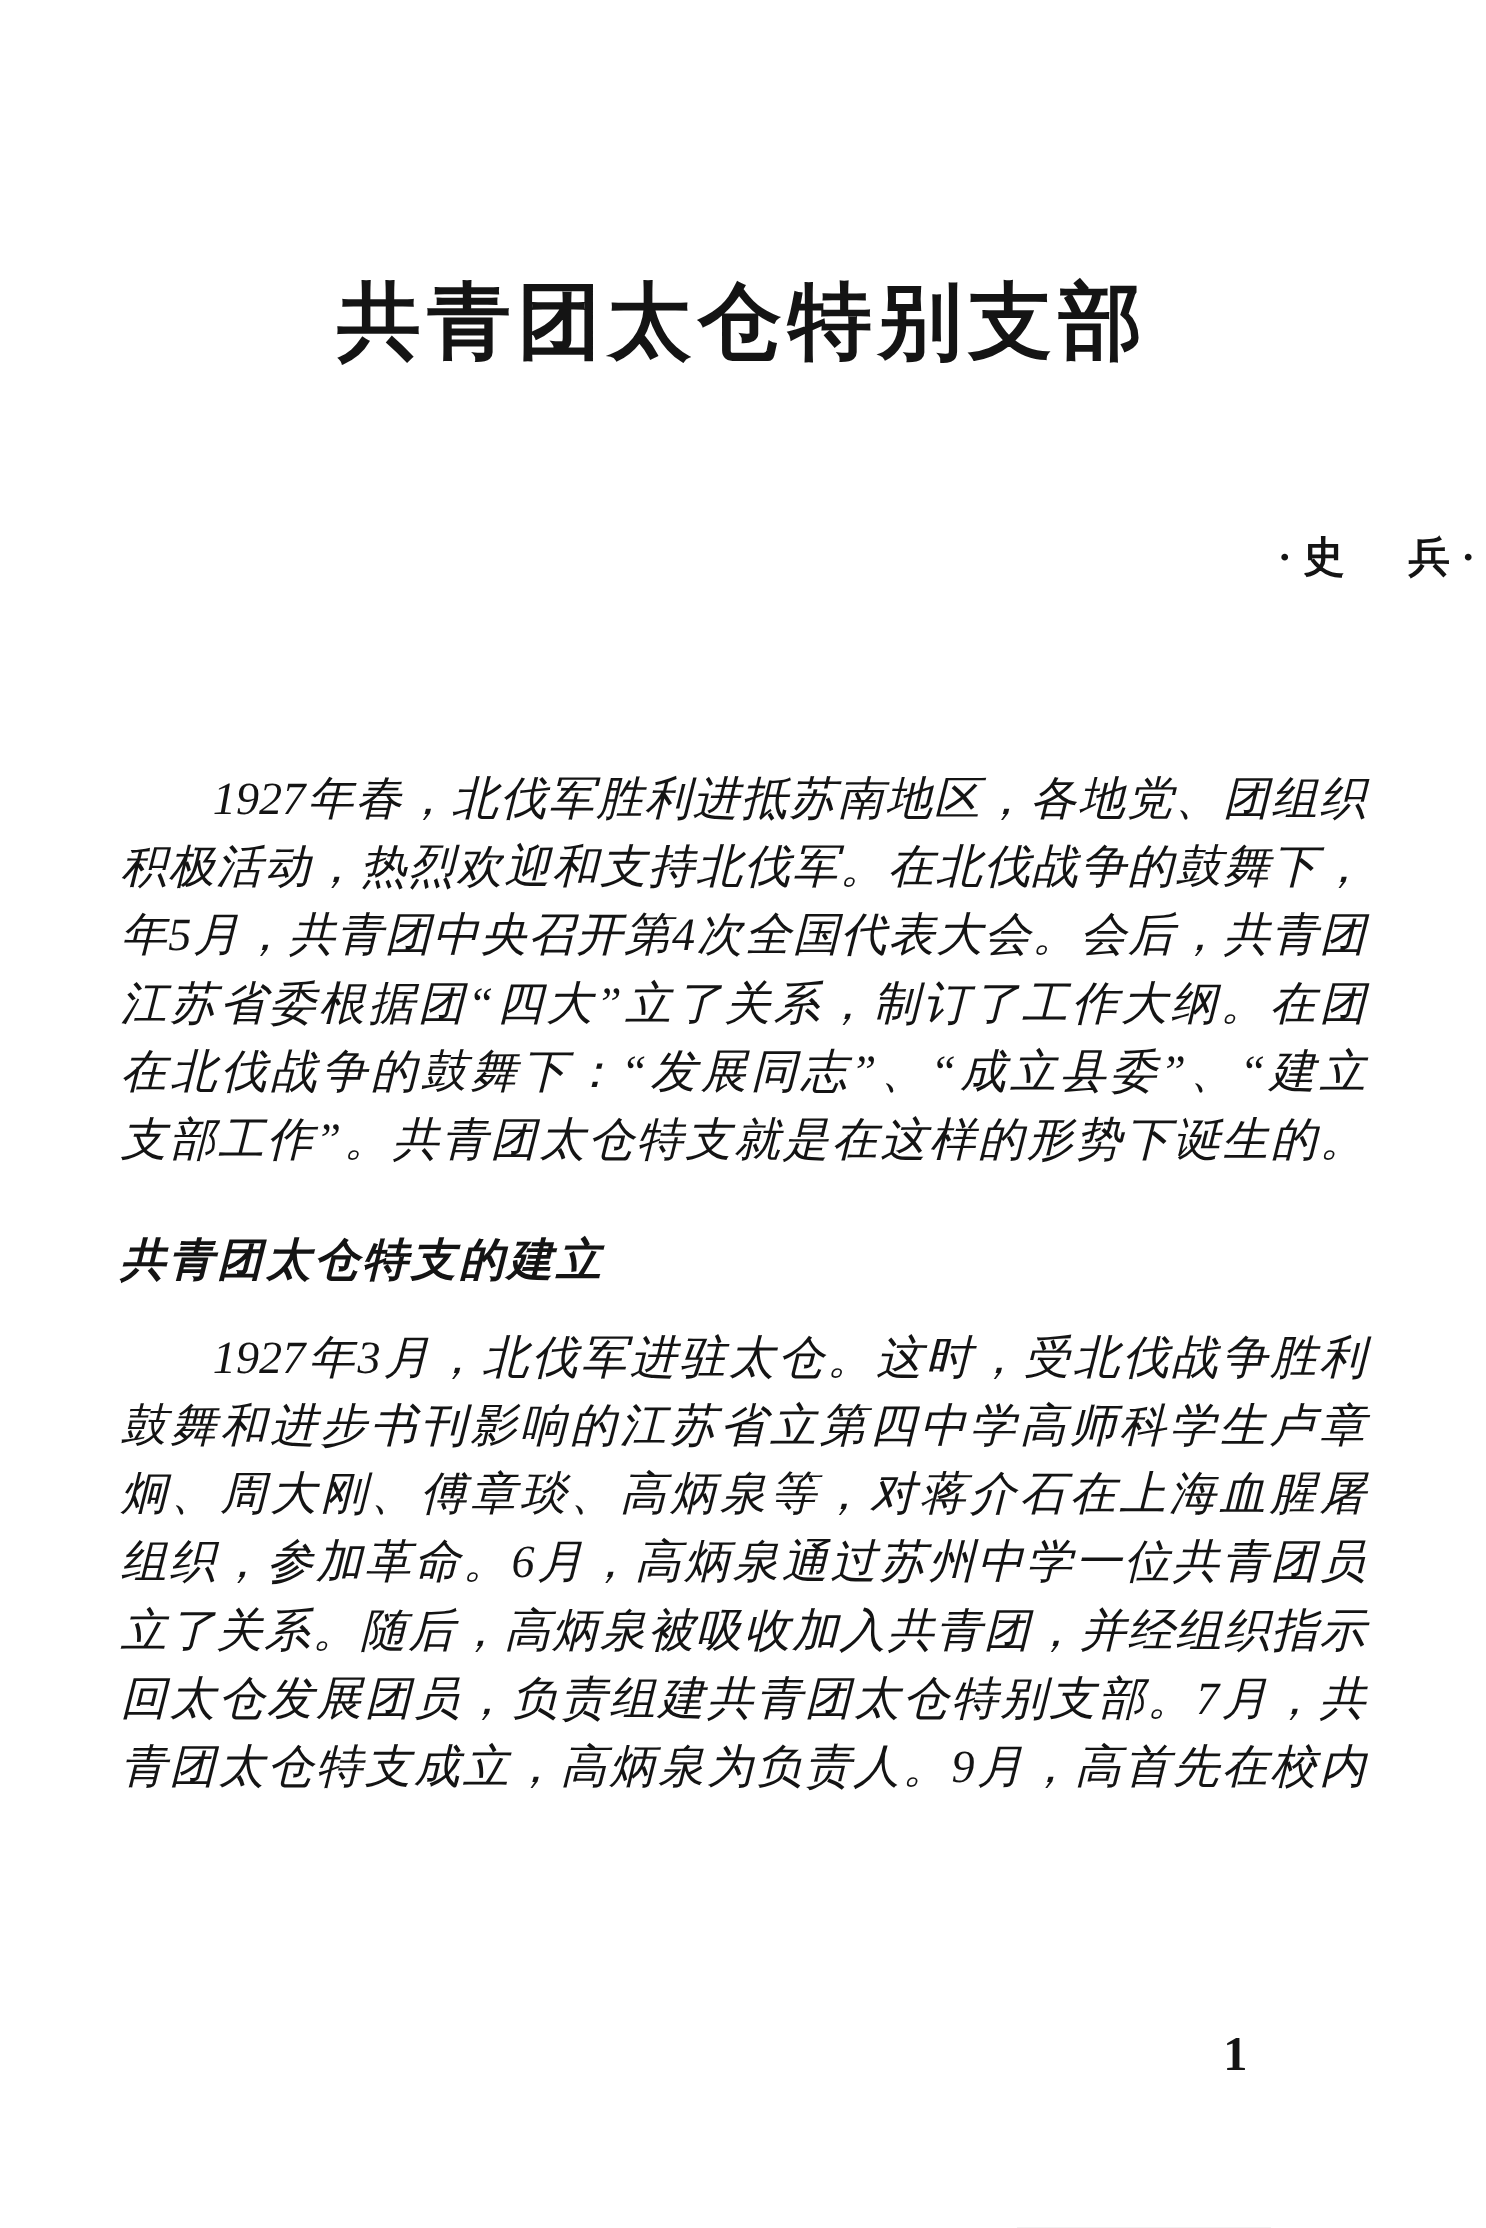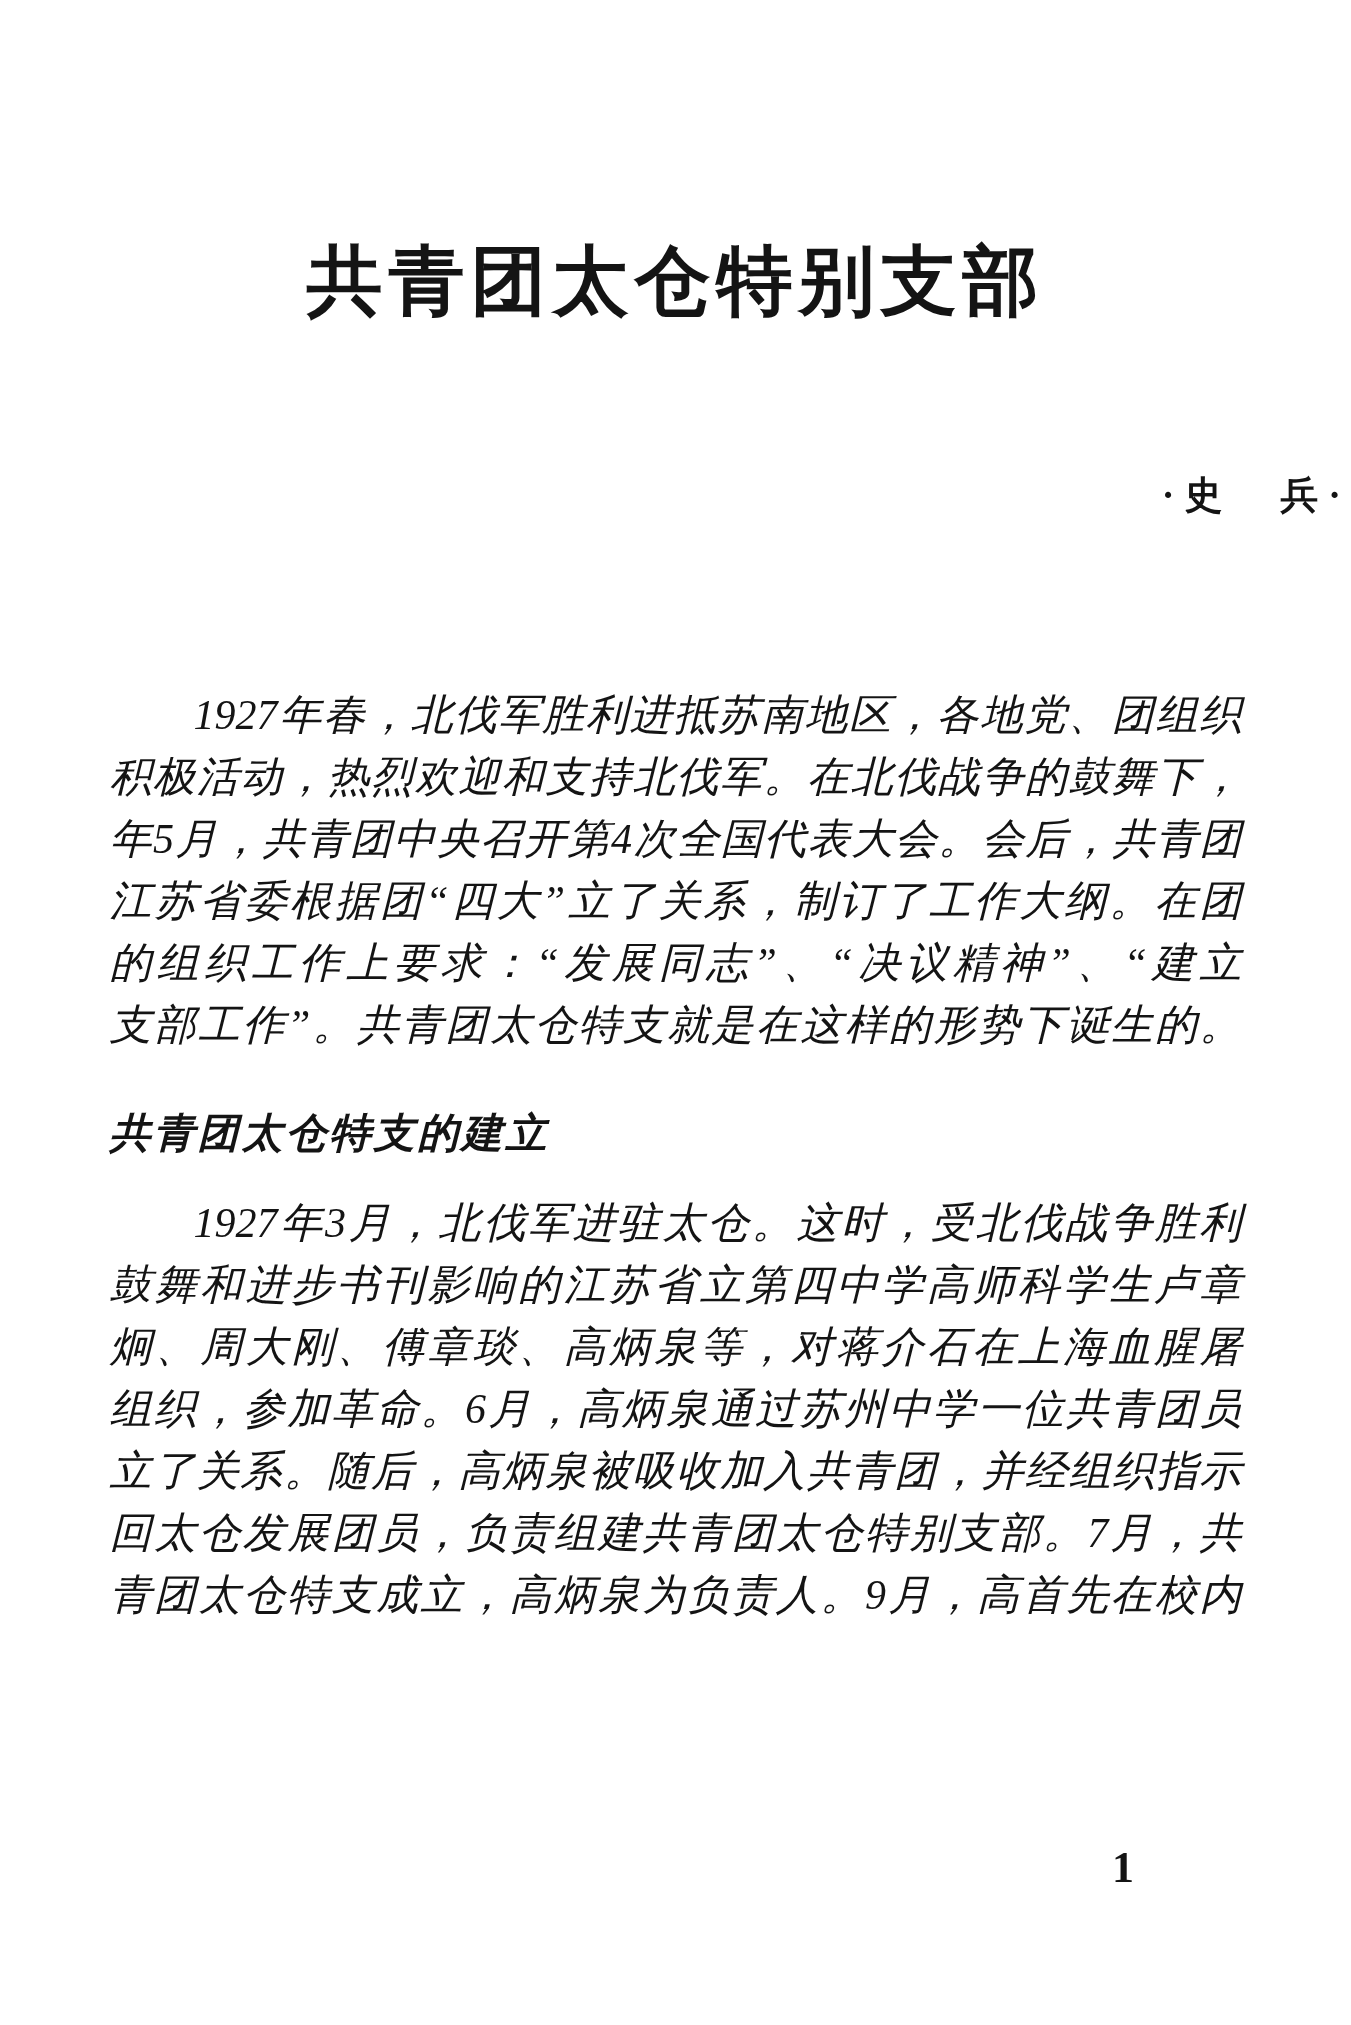--- a/index.html
+++ b/index.html
@@ -7,21 +7,21 @@
     width: 1351px;
     height: 2025px;
     background: #ffffff;
     position: relative;
     overflow: hidden;
     font-family: "Liberation Serif", "DejaVu Serif", serif;
     color: #141414;
     margin: 0 auto;
   }
   .title {
-    margin: 0;
+    margin: 12px;
     padding-top: 238px;
     text-align: center;
     font-size: 76px;
     line-height: 1.15;
     font-weight: bold;
     letter-spacing: 6px;
     white-space: nowrap;
   }
   .author {
     margin-top: 148px;
@@ -70,21 +70,21 @@
 
   <div class="author">·史　兵·</div>
 
   <div class="body-text">
 
     <div class="para">
       <div class="line indent">1927年春，北伐军胜利进抵苏南地区，各地党、团组织</div>
       <div class="line">积极活动，热烈欢迎和支持北伐军。在北伐战争的鼓舞下，</div>
       <div class="line">年5月，共青团中央召开第4次全国代表大会。会后，共青团</div>
       <div class="line">江苏省委根据团“四大”立了关系，制订了工作大纲。在团</div>
-      <div class="line">的组织工作上要求：“发展同志”、“决议精神”、“建立</div>
+      <div class="line">在北伐战争的鼓舞下：“发展同志”、“成立县委”、“建立</div>
       <div class="line">支部工作”。共青团太仓特支就是在这样的形势下诞生的。</div>
     </div>
 
     <h2 class="section-heading">共青团太仓特支的建立</h2>
 
     <div class="para">
       <div class="line indent">1927年3月，北伐军进驻太仓。这时，受北伐战争胜利</div>
       <div class="line">鼓舞和进步书刊影响的江苏省立第四中学高师科学生卢章</div>
       <div class="line">炯、周大刚、傅章琰、高炳泉等，对蒋介石在上海血腥屠</div>
       <div class="line">组织，参加革命。6月，高炳泉通过苏州中学一位共青团员</div>

